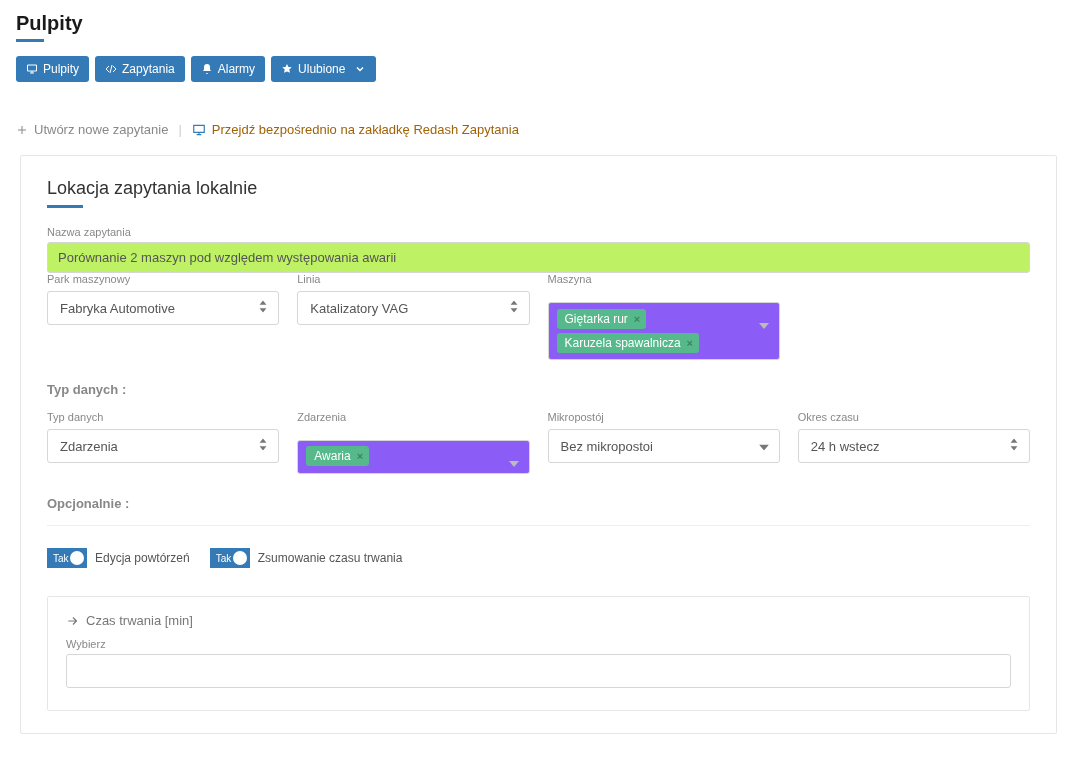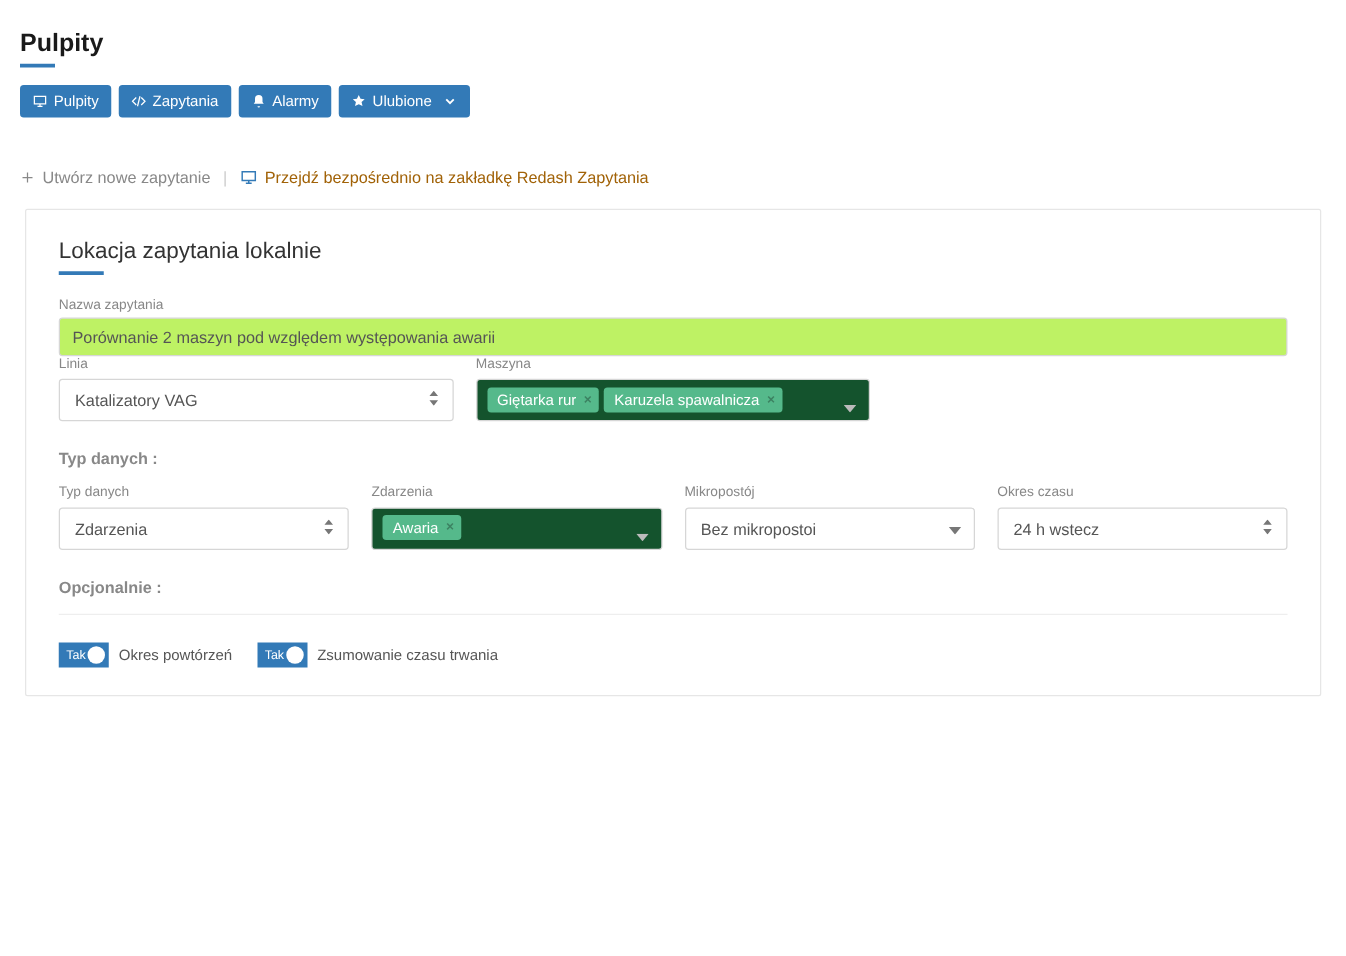--- a/index.html
+++ b/index.html
@@ -1,17 +1,17 @@
 <!DOCTYPE html>
 <html><head>
 <meta charset="utf-8">
 <style>
   * { box-sizing: border-box; margin: 0; padding: 0; }
   body { font-family: -apple-system, BlinkMacSystemFont, "Segoe UI", Arial, sans-serif; background: #fff; color: #333; font-size: 13px; }
-  .container { padding: 24px 16px; }
+  .container { padding: 12px 16px; }
   .page-title { font-size: 20px; font-weight: 700; color: #1a1a1a; margin-bottom: 4px; }
   .title-underline { width: 28px; height: 3px; background: #337ab7; margin-bottom: 14px; }
 
   .btn-row { display: flex; gap: 6px; margin-bottom: 12px; }
   .btn { background: #337ab7; color: #fff; border: none; border-radius: 3px; padding: 6px 10px; font-size: 12px; display: inline-flex; align-items: center; gap: 5px; cursor: pointer; }
   .btn svg { width: 12px; height: 12px; fill: currentColor; }
   .btn .chev { margin-left: 4px; }
 
   .action-row { display: flex; align-items: center; gap: 10px; color: #888; margin-bottom: 18px; font-size: 13px; margin-top: 40px; }
   .action-link { display: inline-flex; align-items: center; gap: 6px; color: #888; cursor: pointer; }
@@ -28,21 +28,21 @@
   .section-label { font-size: 13px; font-weight: 700; color: #888; margin: 22px 0 14px; }
 
   .cols { display: flex; gap: 18px; }
   .col { flex: 1; display: flex; flex-direction: column; }
   .col .small-label { margin-bottom: 6px; }
 
   .select-box { position: relative; border: 1px solid #d6d6d6; border-radius: 3px; background: #fff; padding: 7px 28px 7px 12px; font-size: 13px; color: #555; cursor: pointer; min-height: 34px; display: flex; align-items: center; }
   .select-box .sort-icon { position: absolute; right: 10px; top: 50%; transform: translateY(-50%); color: #888; }
   .select-box .caret { position: absolute; right: 10px; top: 50%; transform: translateY(-50%); color: #888; }
 
-  .tag-box { border: 1px solid #d6d6d6; border-radius: 3px; background: #14532d; padding: 6px 28px 6px 8px; min-height: 34px; position: relative; display: flex; flex-wrap: wrap; gap: 4px; align-items: flex-start; }
+  .tag-box { border: 1px solid #d6d6d6; border-radius: 3px; background: #8b5cf6; padding: 6px 28px 6px 8px; min-height: 34px; position: relative; display: flex; flex-wrap: wrap; gap: 4px; align-items: flex-start; margin-top: 11px; }
   .tag-box .caret { position: absolute; right: 10px; top: 14px; color: #bbb; }
   .tag { background: #55b98b; color: #fff; border-radius: 3px; padding: 3px 6px 3px 8px; font-size: 12px; display: inline-flex; align-items: center; gap: 6px; }
   .tag .x { color: rgba(0,0,0,0.3); font-size: 11px; cursor: pointer; font-weight: bold; }
 
   .switch-row { display: flex; align-items: center; gap: 20px; margin-top: 4px; }
   .switch-group { display: flex; align-items: center; gap: 8px; }
   .switch { width: 40px; height: 20px; border-radius: 0; background: #337ab7; position: relative; cursor: pointer; display: flex; align-items: center; }
   .switch .knob { width: 14px; height: 14px; border-radius: 50%; background: #fff; position: absolute; right: 3px; }
   .switch .lbl { color: #fff; font-size: 10px; position: absolute; left: 6px; }
   .switch-text { font-size: 12px; color: #555; }
@@ -108,20 +108,31 @@
   </div>
 
   <div class="panel">
     <div class="panel-title">Lokacja zapytania lokalnie</div>
     <div class="panel-underline"></div>
 
     <div class="small-label">Nazwa zapytania</div>
     <input class="input-text" value="Porównanie 2 maszyn pod względem występowania awarii" style="">
 
     <div class="cols">
+      <div class="col">
+        <div class="small-label">Park maszynowy</div>
+        <div class="select-box">
+          <span>Fabryka Automotive</span>
+          <span class="sort-icon">
+            <svg class="sort-ic" viewBox="0 0 10 14">
+                <path d="M5 0L9 5H1z M5 14L1 9h8z" fill="#777"></path>
+              </svg>
+          </span>
+        </div>
+      </div>
       <div class="col">
         <div class="small-label">Linia</div>
         <div class="select-box">
           <span>Katalizatory VAG</span>
           <span class="sort-icon">
             <svg class="sort-ic" viewBox="0 0 10 14">
                 <path d="M5 0L9 5H1z M5 14L1 9h8z" fill="#777"></path>
               </svg>
           </span>
         </div>
@@ -199,27 +210,37 @@
     </div>
 
     <div class="section-label">Opcjonalnie :</div>
     <div style="border-top:1px solid #eee;padding-top:18px;">
       <div class="switch-row">
         <div class="switch-group">
           <div class="switch">
             <span class="lbl">Tak</span>
             <span class="knob"></span>
           </div>
-          <span class="switch-text">Okres powtórzeń</span>
+          <span class="switch-text">Edycja powtórzeń</span>
         </div>
         <div class="switch-group">
           <div class="switch">
             <span class="lbl">Tak</span>
             <span class="knob"></span>
           </div>
           <span class="switch-text">Zsumowanie czasu trwania</span>
         </div>
       </div>
     </div>
 
+    <div class="sub-panel">
+      <div class="sub-header">
+        <svg class="arrow" viewBox="0 0 24 24">
+            <path d="M4 12h14M12 6l6 6-6 6" fill="none" stroke="#777" stroke-width="2"></path>
+          </svg>
+        <span>Czas trwania [min]</span>
+      </div>
+      <div class="small-label">Wybierz</div>
+      <div class="select-box" style="height:34px;"></div>
+    </div>
 
   </div>
 </div>
 
 </body></html>

